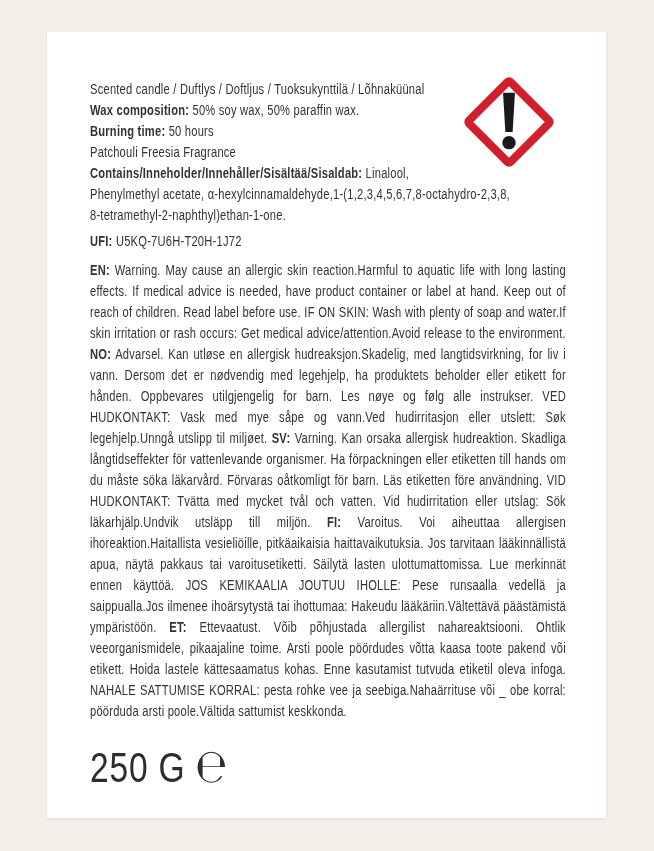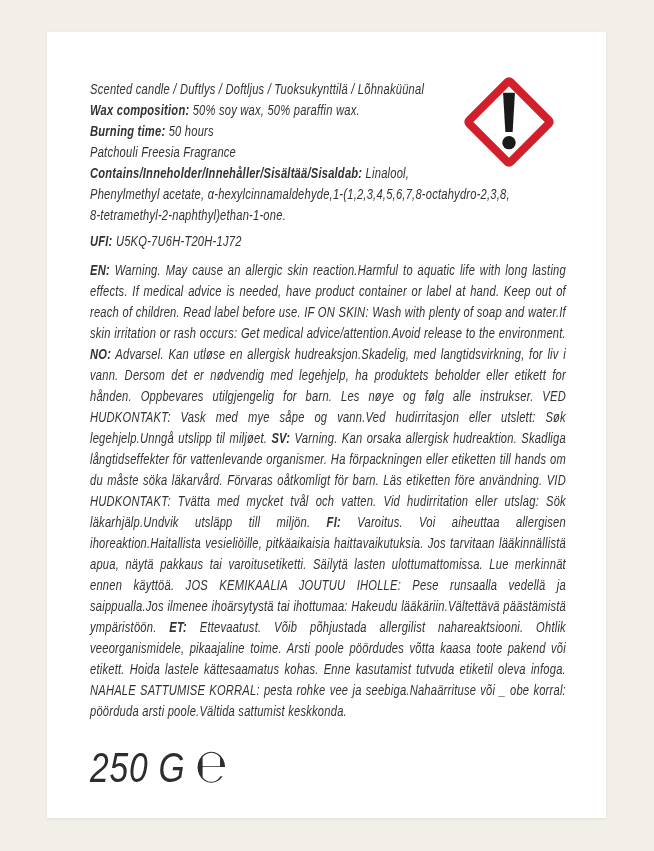--- a/index.html
+++ b/index.html
@@ -12,21 +12,21 @@
   .page { position: relative; width: 654px; height: 851px; }
   .label {
     position: absolute; left: 47px; top: 32px;
     width: 559px; height: 786px;
     background: var(--label-background, #ffffff);
     box-shadow: 0 1px 3px rgba(0,0,0,0.07);
   }
   .content {
     position: absolute; left: 43px; top: 46px; width: 476px;
     color: var(--text, #333333);
-    font-size: 15.5px; line-height: 21px; letter-spacing: 0.3px; font-style: italic;
+    font-size: 15.5px; line-height: 21px; letter-spacing: 0.3px;
   }
   
   .cond { width: 661px; transform: scaleX(0.72); transform-origin: 0 0; }
   .b { font-weight: 700; }
   .ufi { margin-top: 5px; }
   .warning { margin-top: 8px; text-align: justify; }
   .weight {
     margin-top: 22px;
     font-size: 42px; line-height: 46px; letter-spacing: 1px;
     white-space: nowrap;

